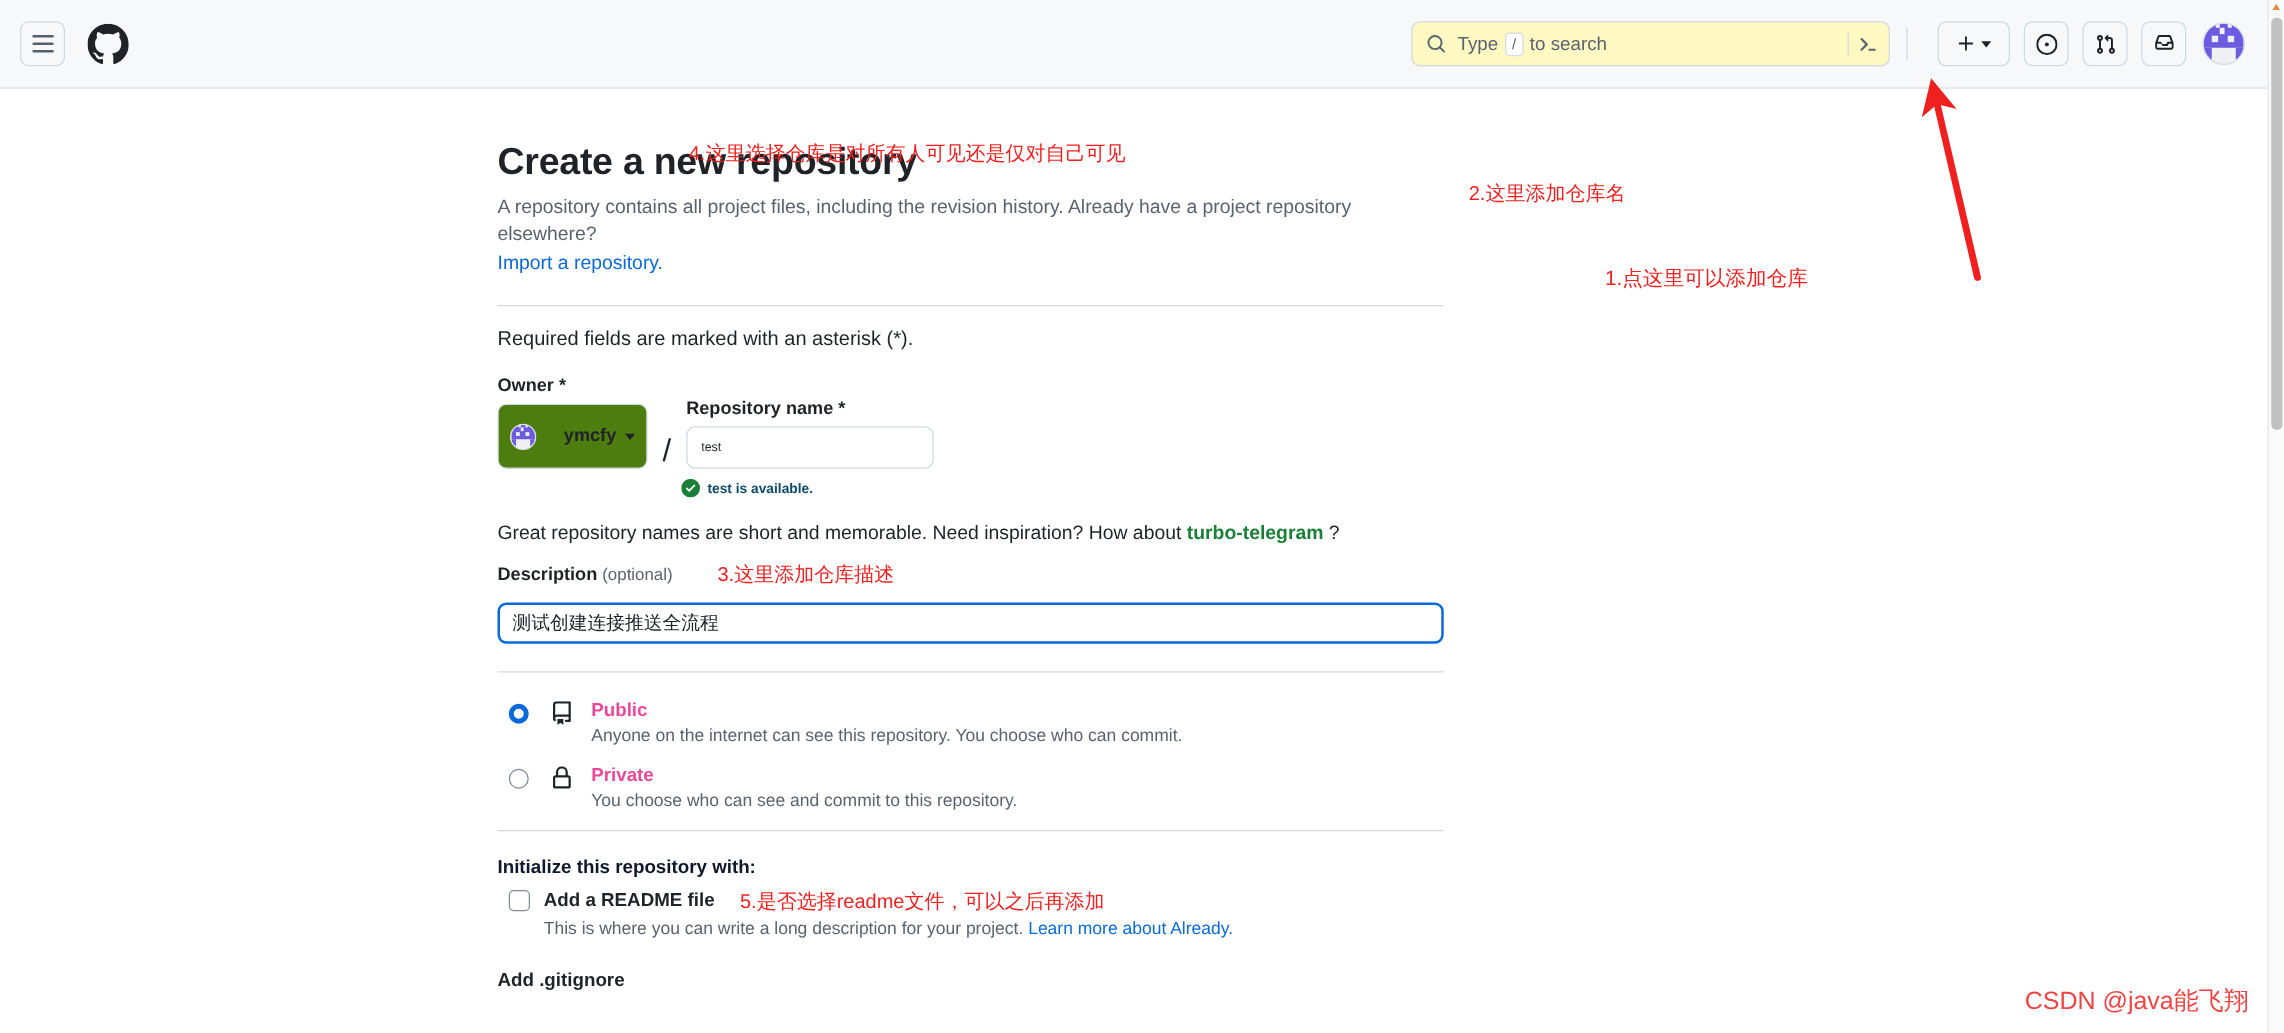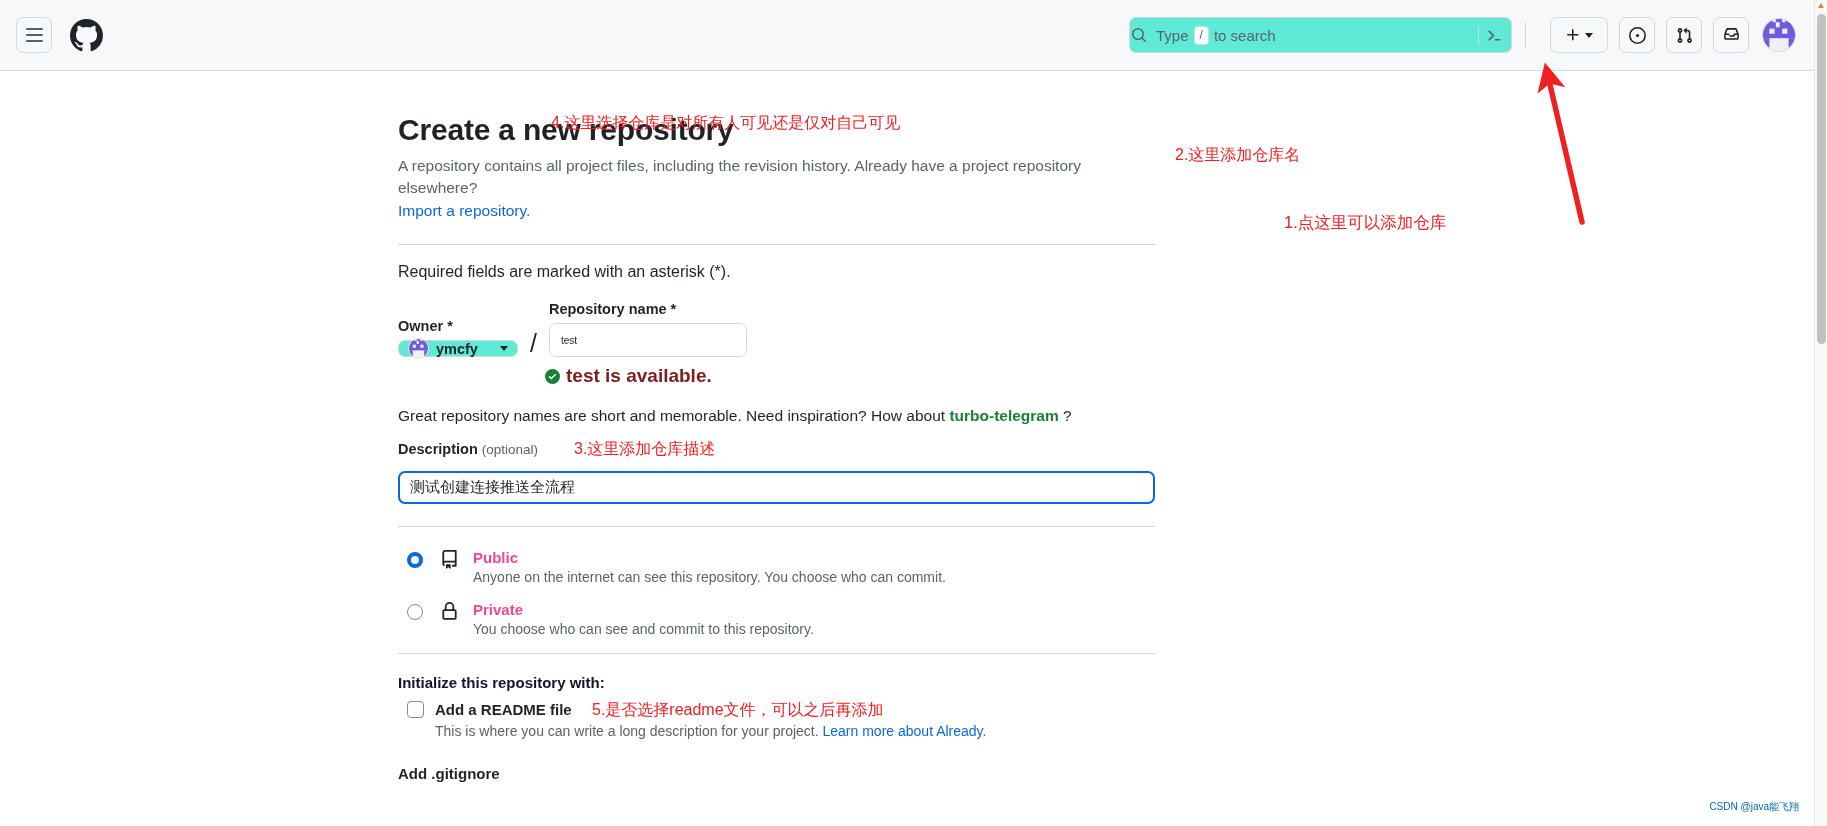--- a/index.html
+++ b/index.html
@@ -34,23 +34,23 @@
     display: block; width: 17px; height: 2px;
     background: #55606d; border-radius: 2px;
   }
   .gh-logo { margin-left: 18px; display: flex; align-items: center; }
 
   .spacer { flex: 1 1 auto; }
 
   .search-wrap {
     width: 383px; height: 36px;
     border: 1px solid #d1d9e0; border-radius: 7px;
-    background: #5eead4;
+    background: #fef9c3;
     display: flex; align-items: center;
-    padding: 0 8px 0 1px;
+    padding: 0 8px 0 11px;
     cursor: text;
   }
   .search-icon { flex: 0 0 auto; display: flex; align-items: center; color: #59636e; }
   .search-text {
     flex: 1 1 auto;
     font-size: 15px; color: #59636e;
     margin-left: 9px;
     display: flex; align-items: center; gap: 5px;
     white-space: nowrap;
   }
@@ -139,25 +139,25 @@
   }
 
   .row { display: flex; align-items: flex-end; margin-top: 20px; }
   .field-label {
     font-size: 14.5px; font-weight: 600; color: #1f2328;
     margin-bottom: 6px; display: block;
   }
   .field-label .opt { font-weight: 400; color: #59636e; font-size: 13.5px; }
 
   .owner-select {
-    width: 120px; height: 17px;
+    width: 120px; height: 52px;
     border: 1px solid #d1d9e0; border-radius: 7px;
-    background: #5eead4;
+    background: #4d7c0f;
     display: flex; align-items: center; gap: 7px;
-    padding: 0 9px; cursor: pointer;
+    padding: 0 9px; cursor: pointer; text-align: right;
   }
   .owner-avatar {
     width: 21px; height: 21px; border-radius: 50%;
     overflow: hidden; flex: 0 0 auto; background: #eceef1;
     border: 1px solid #e2e4e8;
   }
   .owner-name { font-size: 14.5px; font-weight: 600; flex: 1 1 auto; }
 
   .slash {
     font-size: 25px; font-weight: 500; color: #1f2328;
@@ -173,21 +173,21 @@
   }
 
   .annotation {
     color: #f02020; font-size: 16px;
     white-space: nowrap; position: absolute;
   }
 
   .availability {
     display: flex; align-items: center; gap: 6px;
     margin: 8px 0 0 147px;
-    font-size: 19px; font-weight: 600; color: #7f1d1d; text-align: center;
+    font-size: 11px; font-weight: 600; color: #0c4a6e; text-align: center;
   }
 
   .hint {
     font-size: 15.5px; color: #1f2328;
     margin-top: 20px;
   }
   .hint .suggest { color: #1a7f37; font-weight: 700; }
 
   .desc-input {
     margin-top: 8px;
@@ -231,21 +231,21 @@
 
   
   .arrow-svg { position: absolute; top: 60px; left: 1440px; pointer-events: none; }
   .anno-1 {
     position: absolute; left: 1284px; top: 212px;
     color: #f02020; font-size: 16.5px; white-space: nowrap;
   }
 
   .watermark {
     position: absolute; right: 28px; bottom: 12px;
-    color: #0369a1; font-size: 10px;
+    color: #ef4444; font-size: 20px;
     white-space: nowrap;
   }
 </style>
 </head>
 <body>
 
 <div class="appbar">
 
   <div class="hamburger-btn">
     <span></span>

